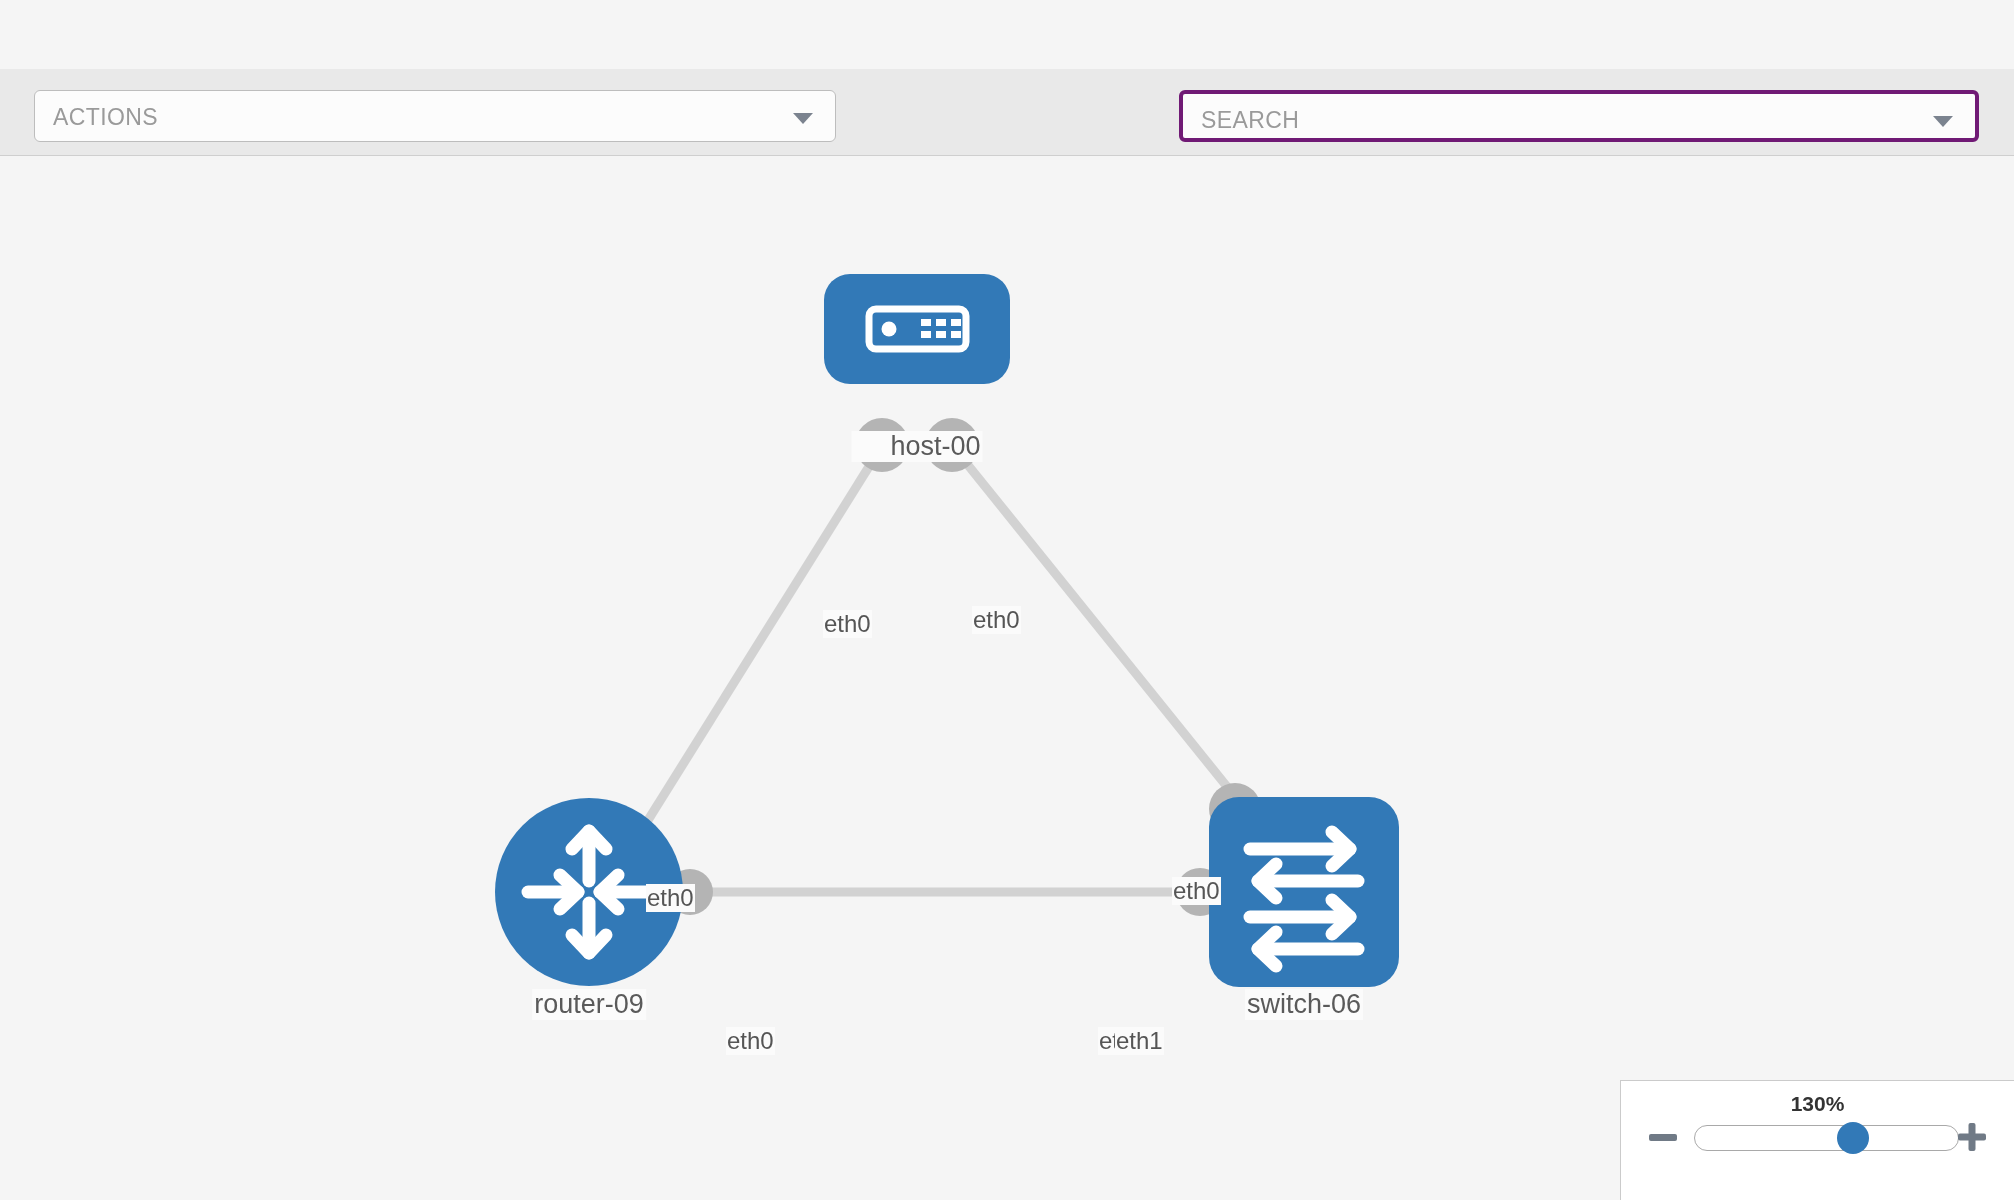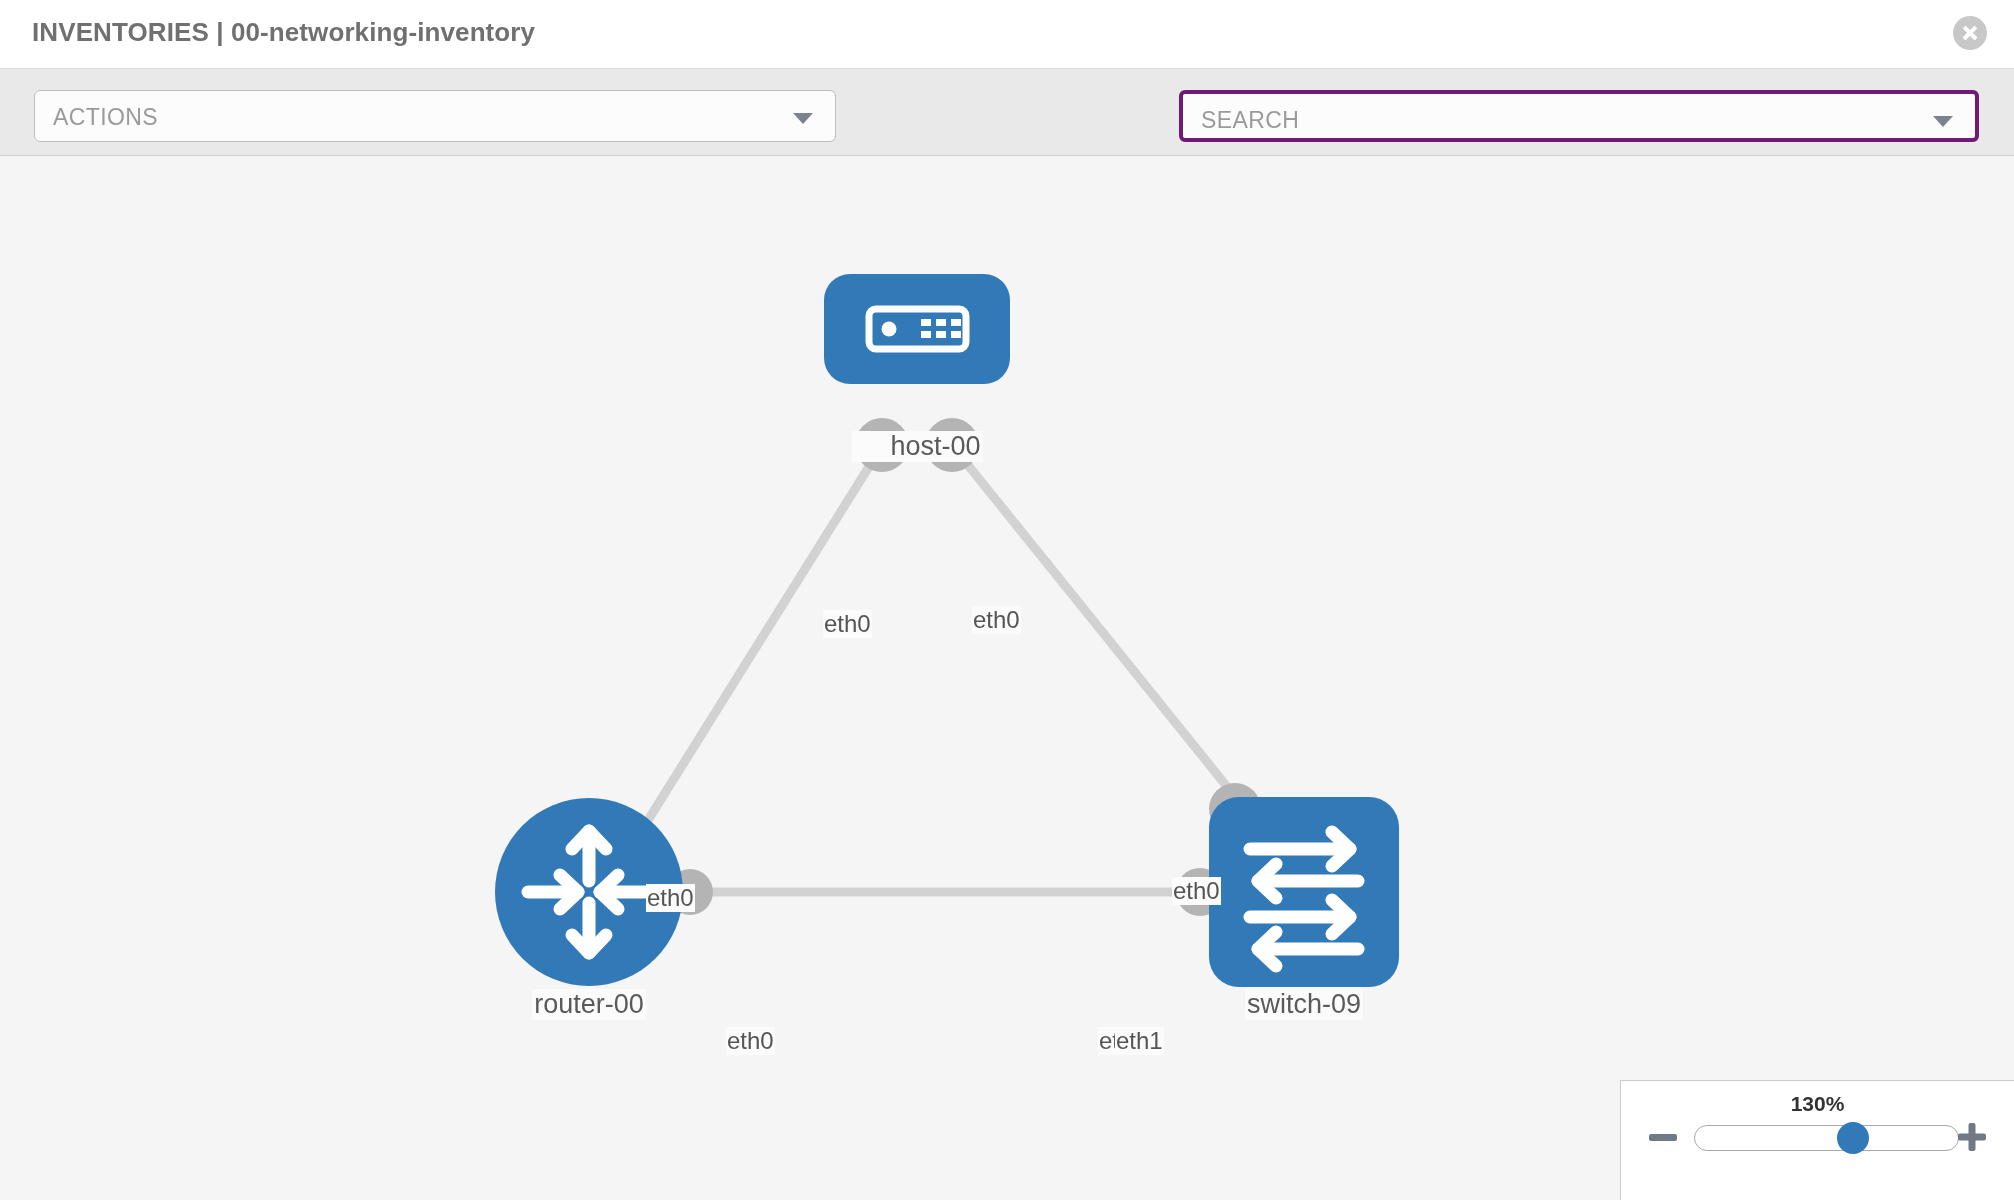--- a/index.html
+++ b/index.html
@@ -239,24 +239,20 @@
     background: #3279b7;
     cursor: grab;
     transform: translateX(-50%);
   }
 </style>
 </head>
 <body>
 
 <div id="app">
 
-  <div class="header">
-    <div class="page-title">INVENTORIES | 00-networking-inventory</div>
-    <div class="close-btn"></div>
-  </div>
 
   <div class="toolbar">
 
     <div class="actions-select">
       <span class="label">ACTIONS</span>
       <span class="caret"></span>
     </div>
 
     <div class="tool-icon icon-wrench">
       <svg viewBox="0 0 46 46" width="46" height="46" aria-hidden="true">
@@ -337,22 +333,22 @@
           <polyline points="1276,705 1258,722 1276,739"></polyline>
           <line x1="1250" y1="758" x2="1350" y2="758"></line>
           <polyline points="1332,741 1350,758 1332,775"></polyline>
           <line x1="1358" y1="790" x2="1258" y2="790"></line>
           <polyline points="1276,773 1258,790 1276,807"></polyline>
         </g>
       </g>
     </svg>
 
     <div class="node-label" style="left:917px; top:272px;padding-left:39px;">host-00</div>
-    <div class="node-label" style="left:589px; top:830px;">router-00</div>
-    <div class="node-label" style="left:1304px; top:830px;">switch-09</div>
+    <div class="node-label" style="left:589px; top:830px;">router-09</div>
+    <div class="node-label" style="left:1304px; top:830px;">switch-06</div>
 
     <div class="edge-label" style="left:823px; top:451px;">eth0</div>
     <div class="edge-label" style="left:972px; top:447px;">eth0</div>
     <div class="edge-label" style="left:646px; top:725px;">eth0</div>
     <div class="edge-label" style="left:1172px; top:718px;">eth0</div>
     <div class="edge-label" style="left:726px; top:868px;">eth0</div>
     <div class="edge-label" style="left:1098px; top:868px;">eth1</div>
     <div class="edge-label" style="left:1115px; top:868px;">eth1</div>
   </div>
 

